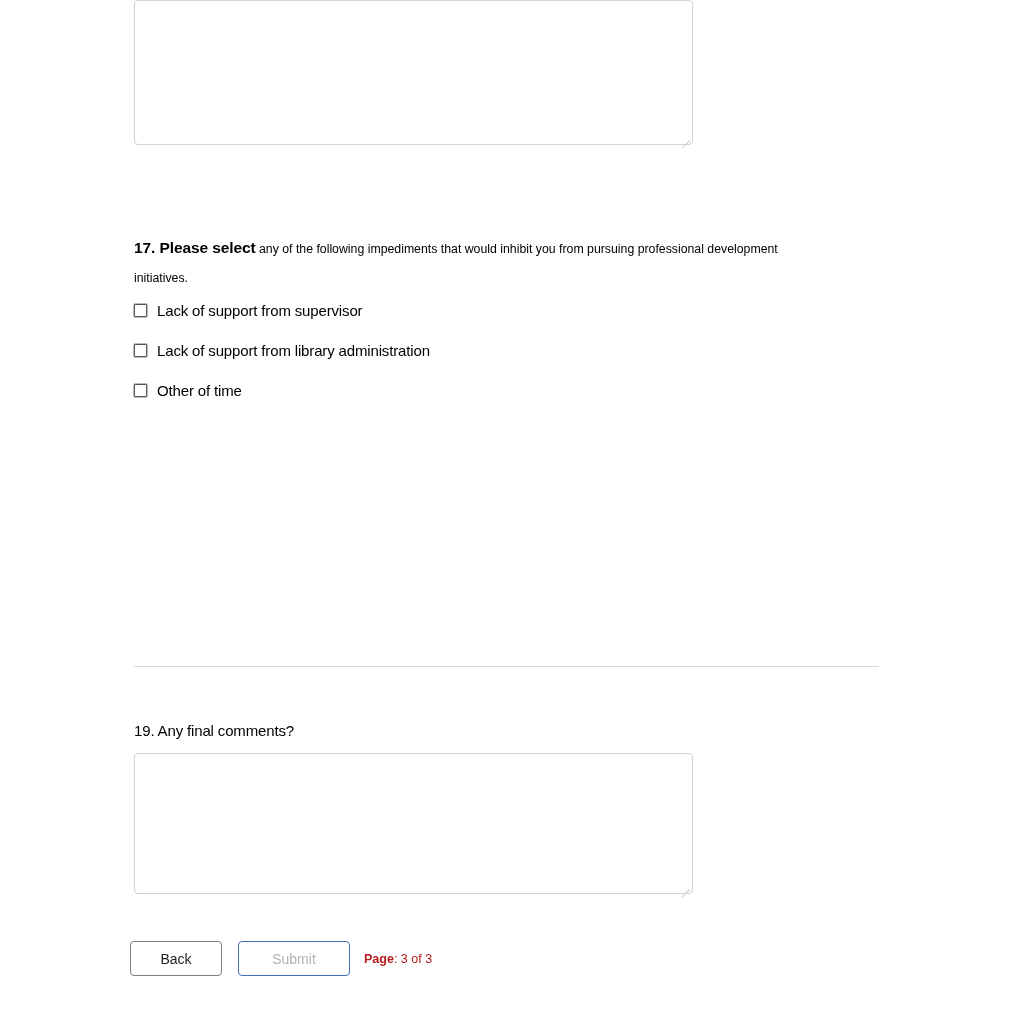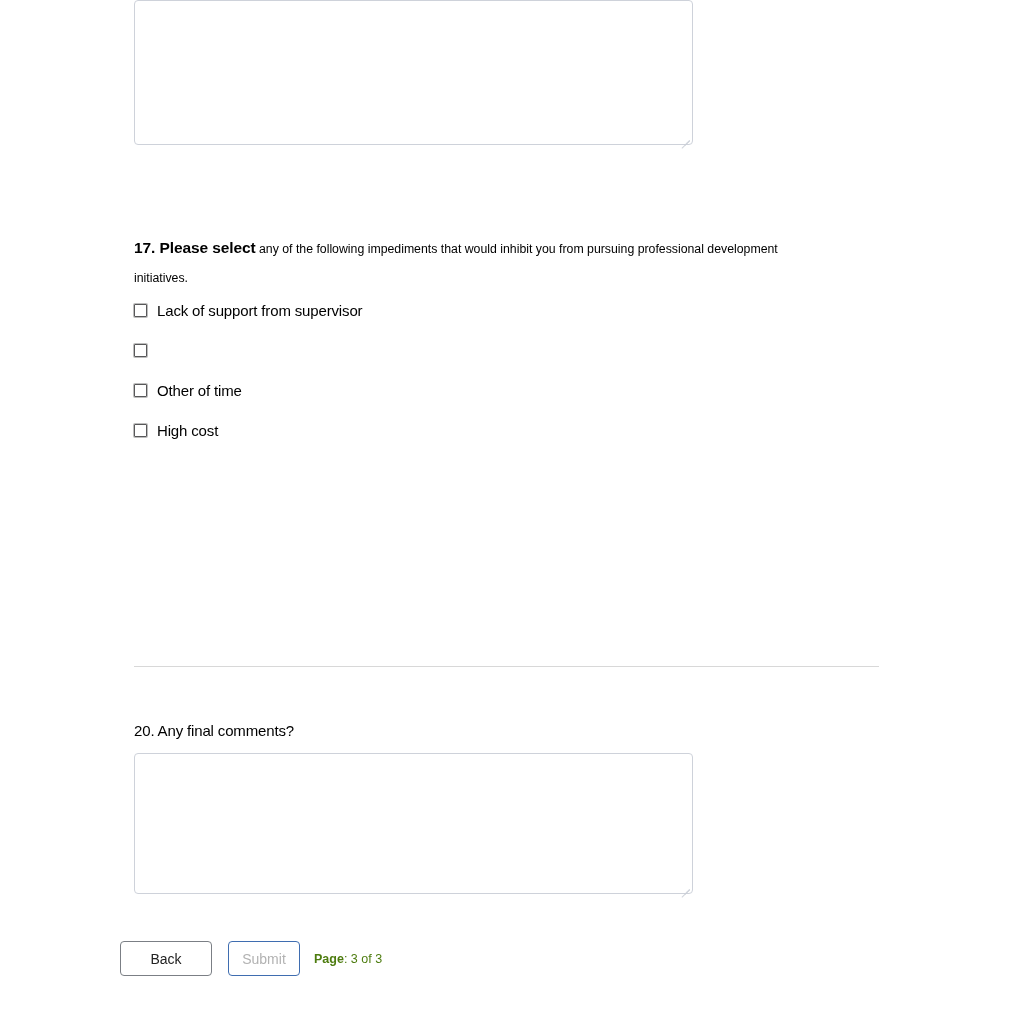--- a/index.html
+++ b/index.html
@@ -142,21 +142,21 @@
     top: 722px;
     font-size: 15px;
     letter-spacing: -0.15px;
     color: #000;
     white-space: nowrap;
   }
 
   
   #footer {
     position: absolute;
-    left: 120px;
+    left: 130px;
     top: 941px;
     display: flex;
     align-items: center;
   }
   .btn {
     font-family: "Liberation Sans", sans-serif;
     font-size: 14px;
     background: #ffffff;
     border-radius: 4px;
     box-sizing: border-box;
@@ -165,30 +165,30 @@
     outline: none;
   }
   #btn-back {
     width: 92px;
     height: 35px;
     border: 1px solid #7b7f85;
     color: #222222;
     margin-right: 16px;
   }
   #btn-submit {
-    width: 72px;
+    width: 112px;
     height: 35px;
     border: 1px solid #3f6db0;
     color: #b2b2b2;
     cursor: default;
     margin-right: 14px;
   }
   #page-indicator {
     font-size: 12.5px;
-    color: #4d7c0f;
+    color: #b91c1c;
     white-space: nowrap;
   }
   #page-indicator .pg-label { font-weight: bold; }
   #page-indicator .pg-value { font-weight: normal; }
 </style>
 </head>
 <body>
 
 <div class="page">
 
@@ -205,34 +205,31 @@
     <span class="q17-strong">17. Please select</span><span class="q17-rest"> any of the following impediments that would inhibit you from pursuing professional development initiatives.</span>
   </div>
 
   <div id="options">
     <div class="opt">
       <span class="cb"></span>
       <span class="lbl">Lack of support from supervisor</span>
     </div>
     <div class="opt">
       <span class="cb"></span>
+      <span class="lbl">Lack of support from library administration</span>
     </div>
     <div class="opt">
       <span class="cb"></span>
       <span class="lbl">Other of time</span>
     </div>
-    <div class="opt tight">
-      <span class="cb"></span>
-      <span class="lbl">High cost</span>
-    </div>
   </div>
 
   <div id="divider"></div>
 
-  <div id="q18">20. Any final comments?</div>
+  <div id="q18">19. Any final comments?</div>
 
   <div class="textarea-wrap" id="ta-bot">
     <textarea class="textarea-box" placeholder="" style=""></textarea>
     <span class="grip">
         <i></i>
         <i></i>
         <i></i>
       </span>
   </div>
 

